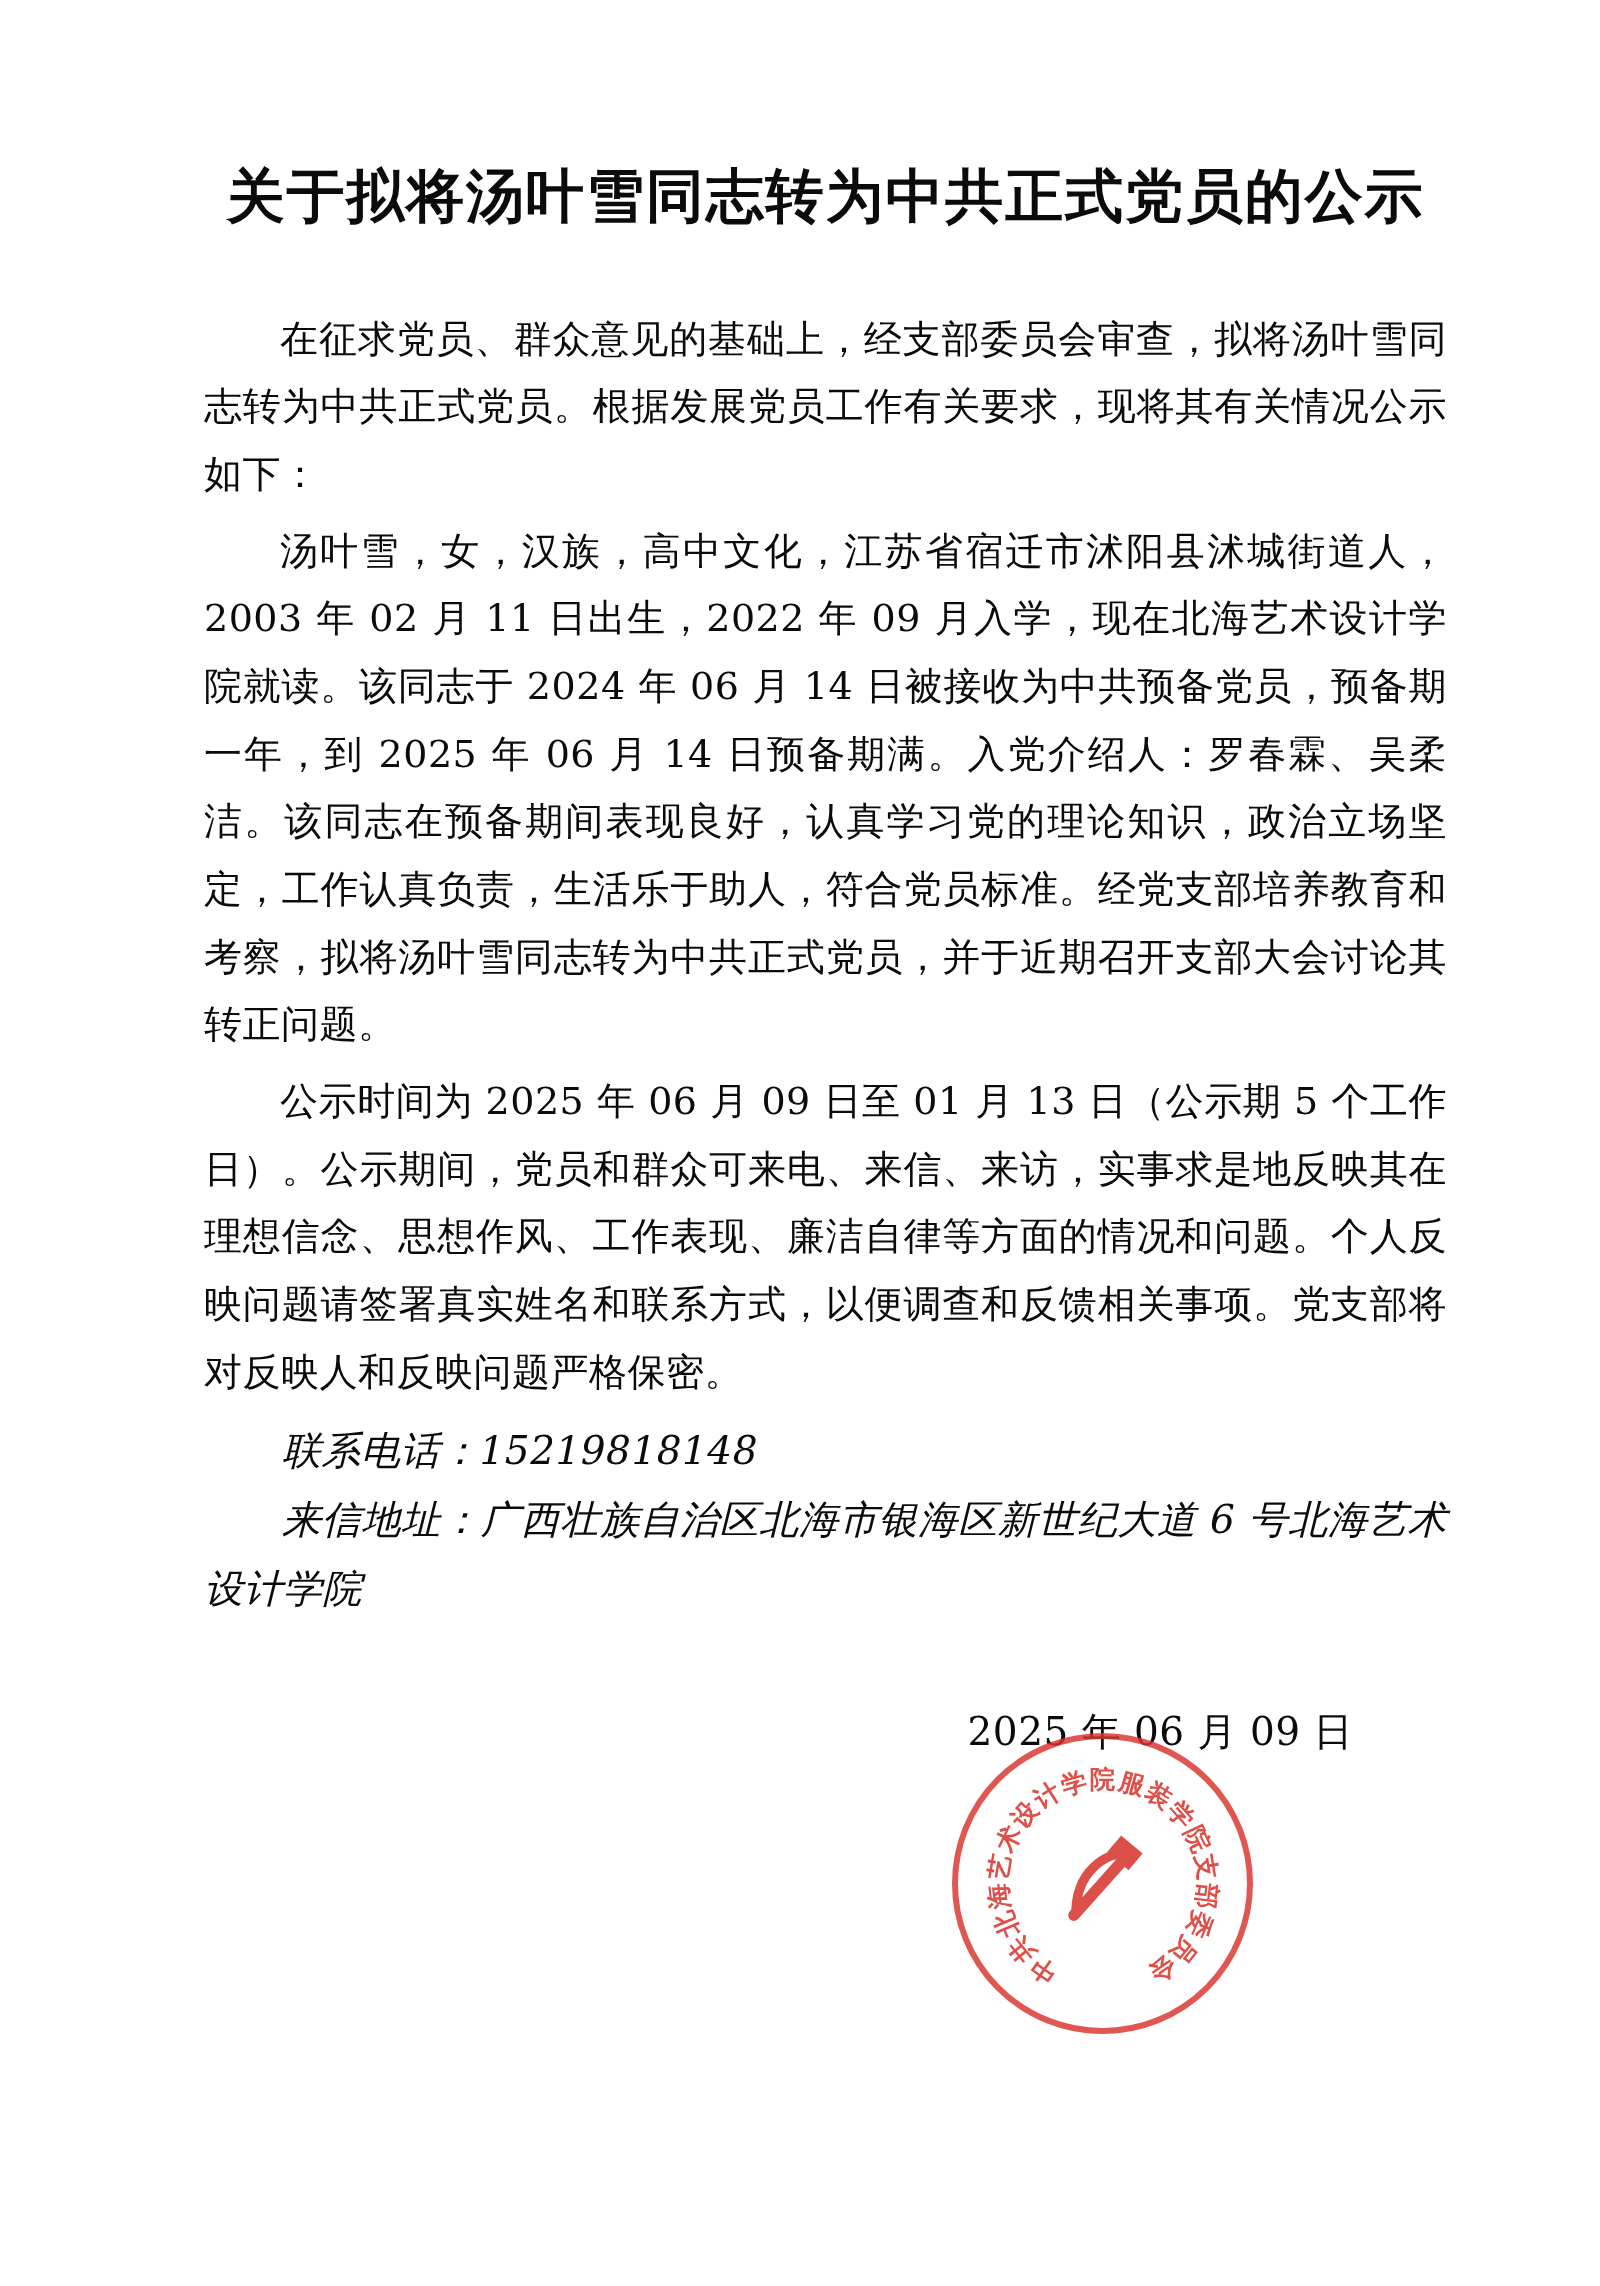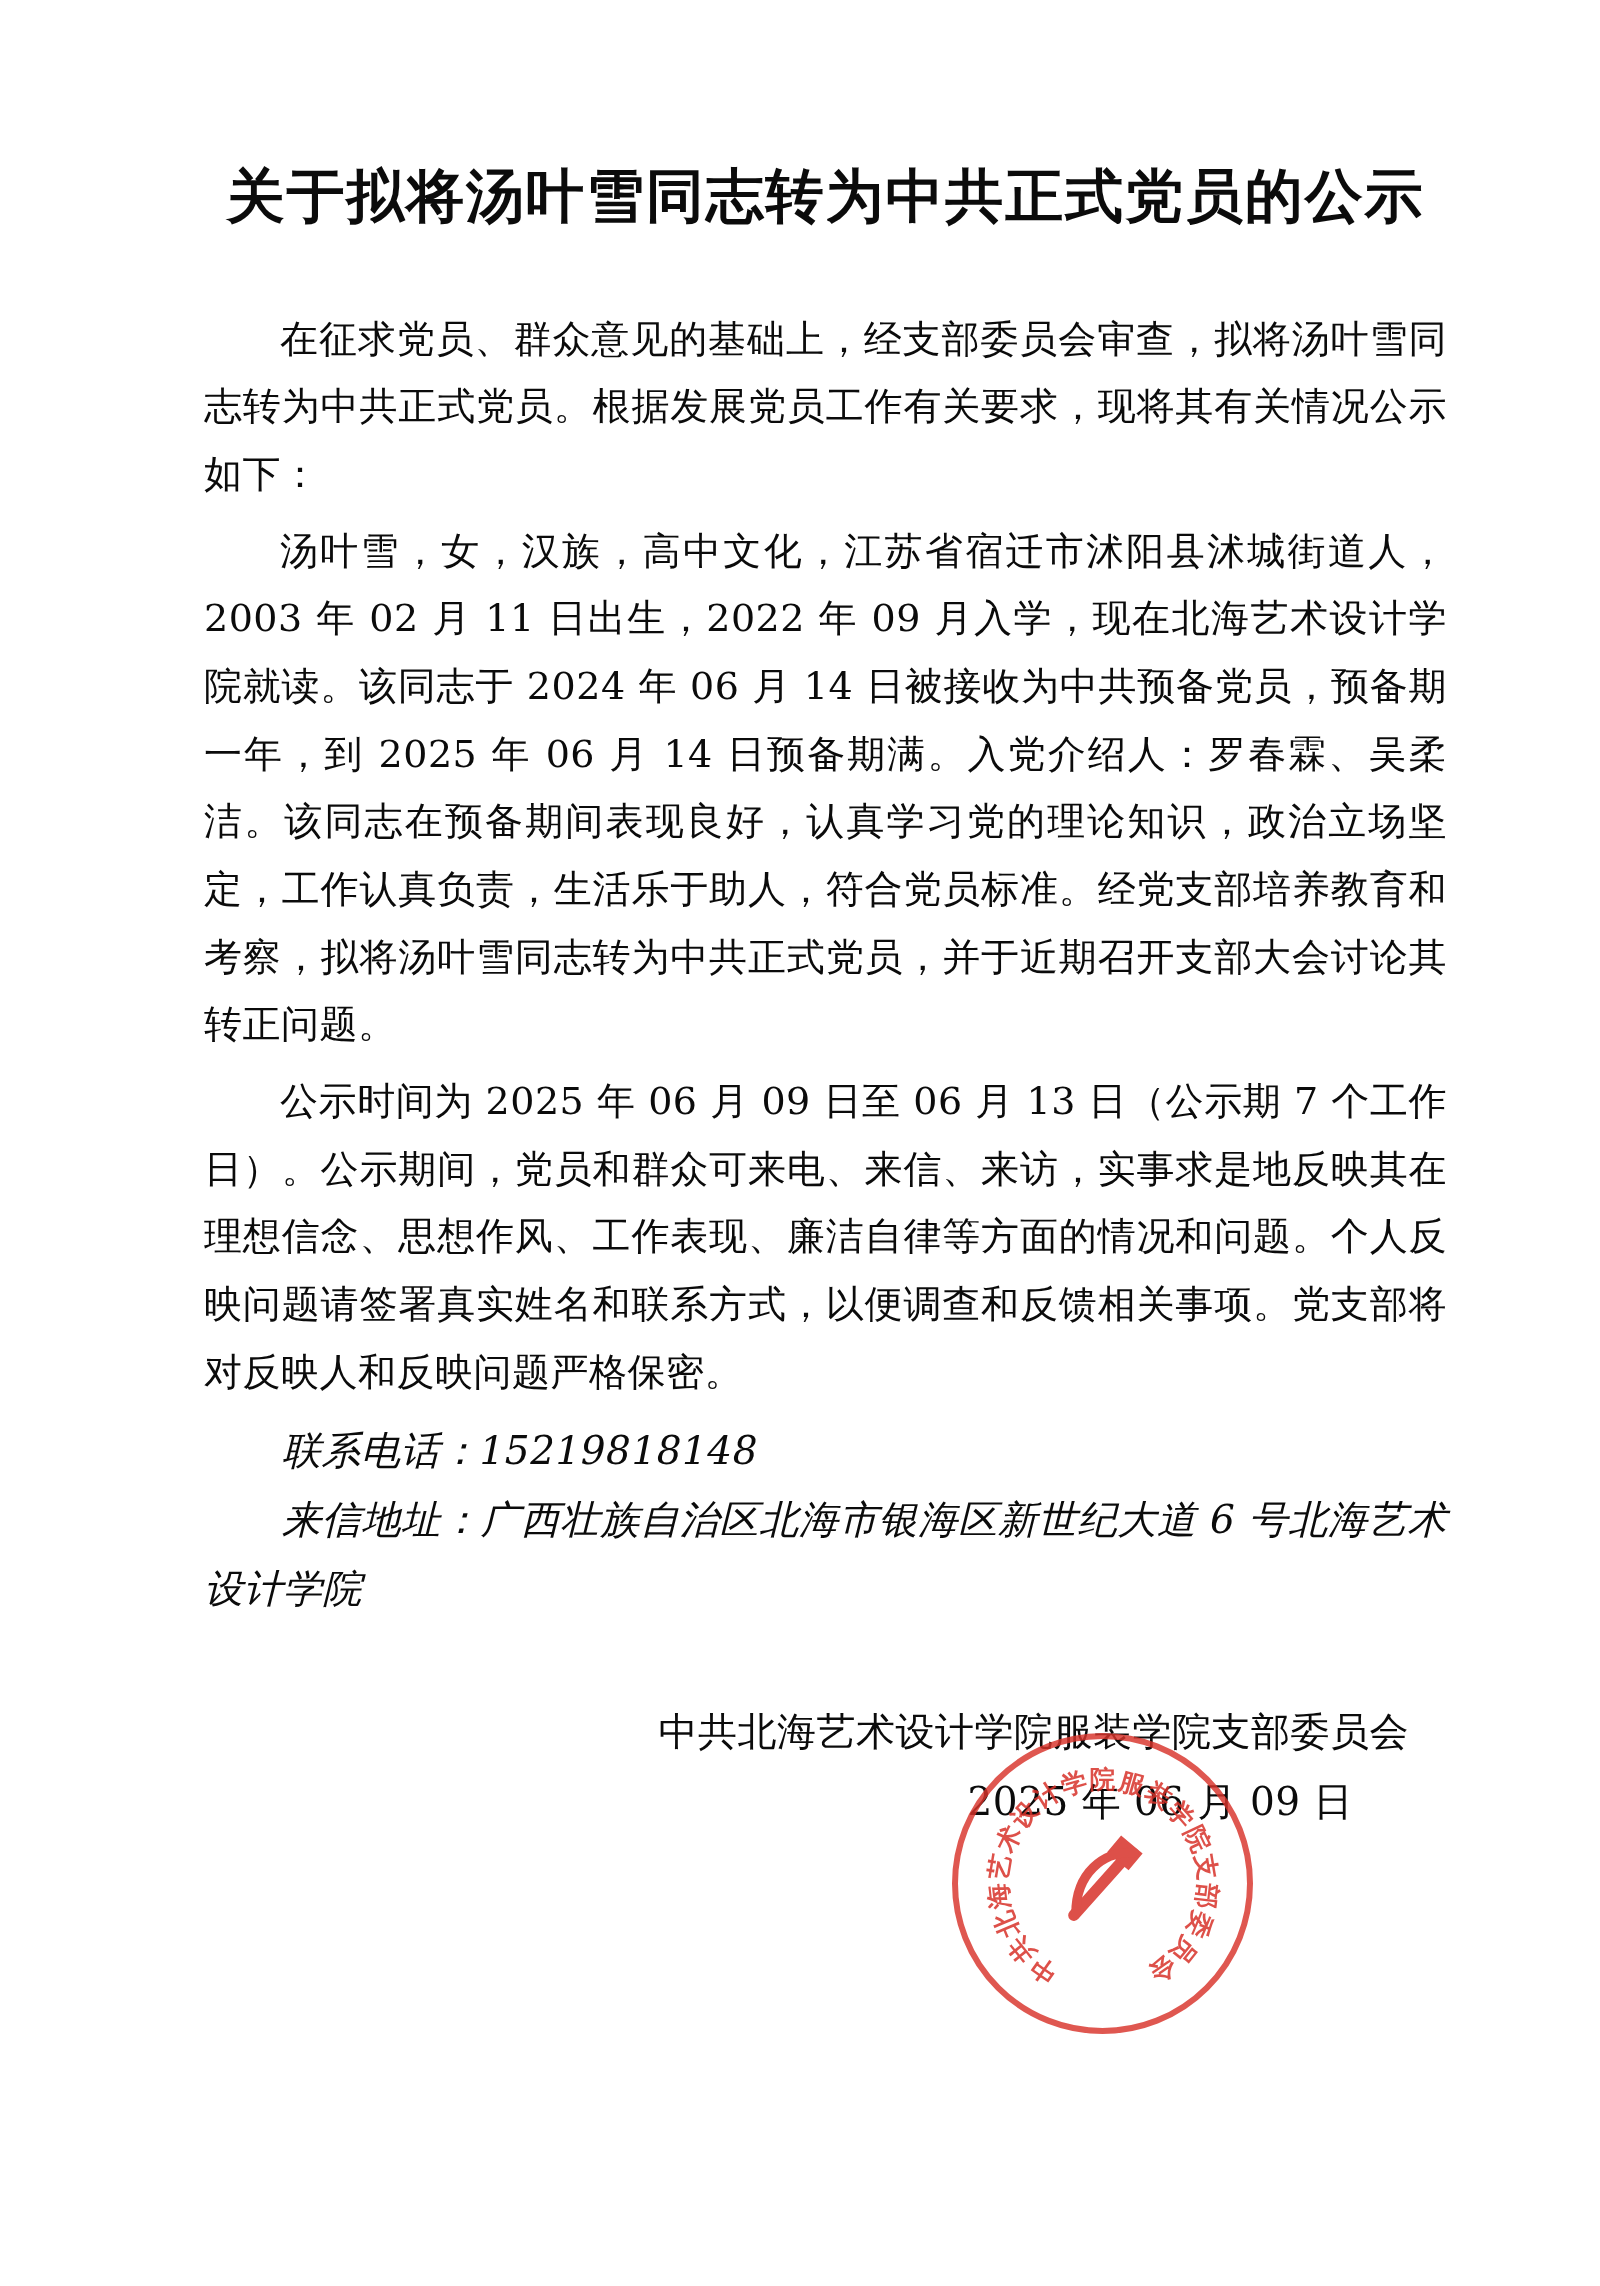--- a/index.html
+++ b/index.html
@@ -113,27 +113,26 @@
 </style>
 </head>
 <body>
 
 <div class="page">
 
   <h1 class="doc-title">关于拟将汤叶雪同志转为中共正式党员的公示</h1>
 
   <p class="para">在征求党员、群众意见的基础上，经支部委员会审查，拟将汤叶雪同志转为中共正式党员。根据发展党员工作有关要求，现将其有关情况公示如下：</p>
   <p class="para">汤叶雪，女，汉族，高中文化，江苏省宿迁市沭阳县沭城街道人，2003 年 02 月 11 日出生，2022 年 09 月入学，现在北海艺术设计学院就读。该同志于 2024 年 06 月 14 日被接收为中共预备党员，预备期一年，到 2025 年 06 月 14 日预备期满。入党介绍人：罗春霖、吴柔洁。该同志在预备期间表现良好，认真学习党的理论知识，政治立场坚定，工作认真负责，生活乐于助人，符合党员标准。经党支部培养教育和考察，拟将汤叶雪同志转为中共正式党员，并于近期召开支部大会讨论其转正问题。</p>
-  <p class="para">公示时间为 2025 年 06 月 09 日至 06 月 13 日（公示期 7 个工作日）。公示期间，党员和群众可来电、来信、来访，实事求是地反映其在理想信念、思想作风、工作表现、廉洁自律等方面的情况和问题。个人反映问题请签署真实姓名和联系方式，以便调查和反馈相关事项。党支部将对反映人和反映问题严格保密。</p>
+  <p class="para">公示时间为 2025 年 06 月 09 日至 01 月 13 日（公示期 5 个工作日）。公示期间，党员和群众可来电、来信、来访，实事求是地反映其在理想信念、思想作风、工作表现、廉洁自律等方面的情况和问题。个人反映问题请签署真实姓名和联系方式，以便调查和反馈相关事项。党支部将对反映人和反映问题严格保密。</p>
 
   <p class="contact-line">联系电话：15219818148</p>
   <p class="contact-line wrap">来信地址：广西壮族自治区北海市银海区新世纪大道 6 号北海艺术设计学院</p>
 
   <div class="signature">
-    <div class="sig-line">中共北海艺术设计学院服装学院支部委员会</div>
     <div class="sig-date">2025 年 06 月 09 日</div>
   </div>
 
   <div class="seal">
     <div class="seal-ring"></div>
     <div class="seal-text" id="seal-text-ring">
         <span class="seal-char" style="transform: rotate(-145deg) translateY(-121px) translateX(-50%); transform-origin: 0px 0px; left: 50%; top: 50%;">中</span>
         <span class="seal-char" style="transform: rotate(-128.889deg) translateY(-121px) translateX(-50%); transform-origin: 0px 0px; left: 50%; top: 50%;">共</span>
         <span class="seal-char" style="transform: rotate(-112.778deg) translateY(-121px) translateX(-50%); transform-origin: 0px 0px; left: 50%; top: 50%;">北</span>
         <span class="seal-char" style="transform: rotate(-96.6667deg) translateY(-121px) translateX(-50%); transform-origin: 0px 0px; left: 50%; top: 50%;">海</span>

